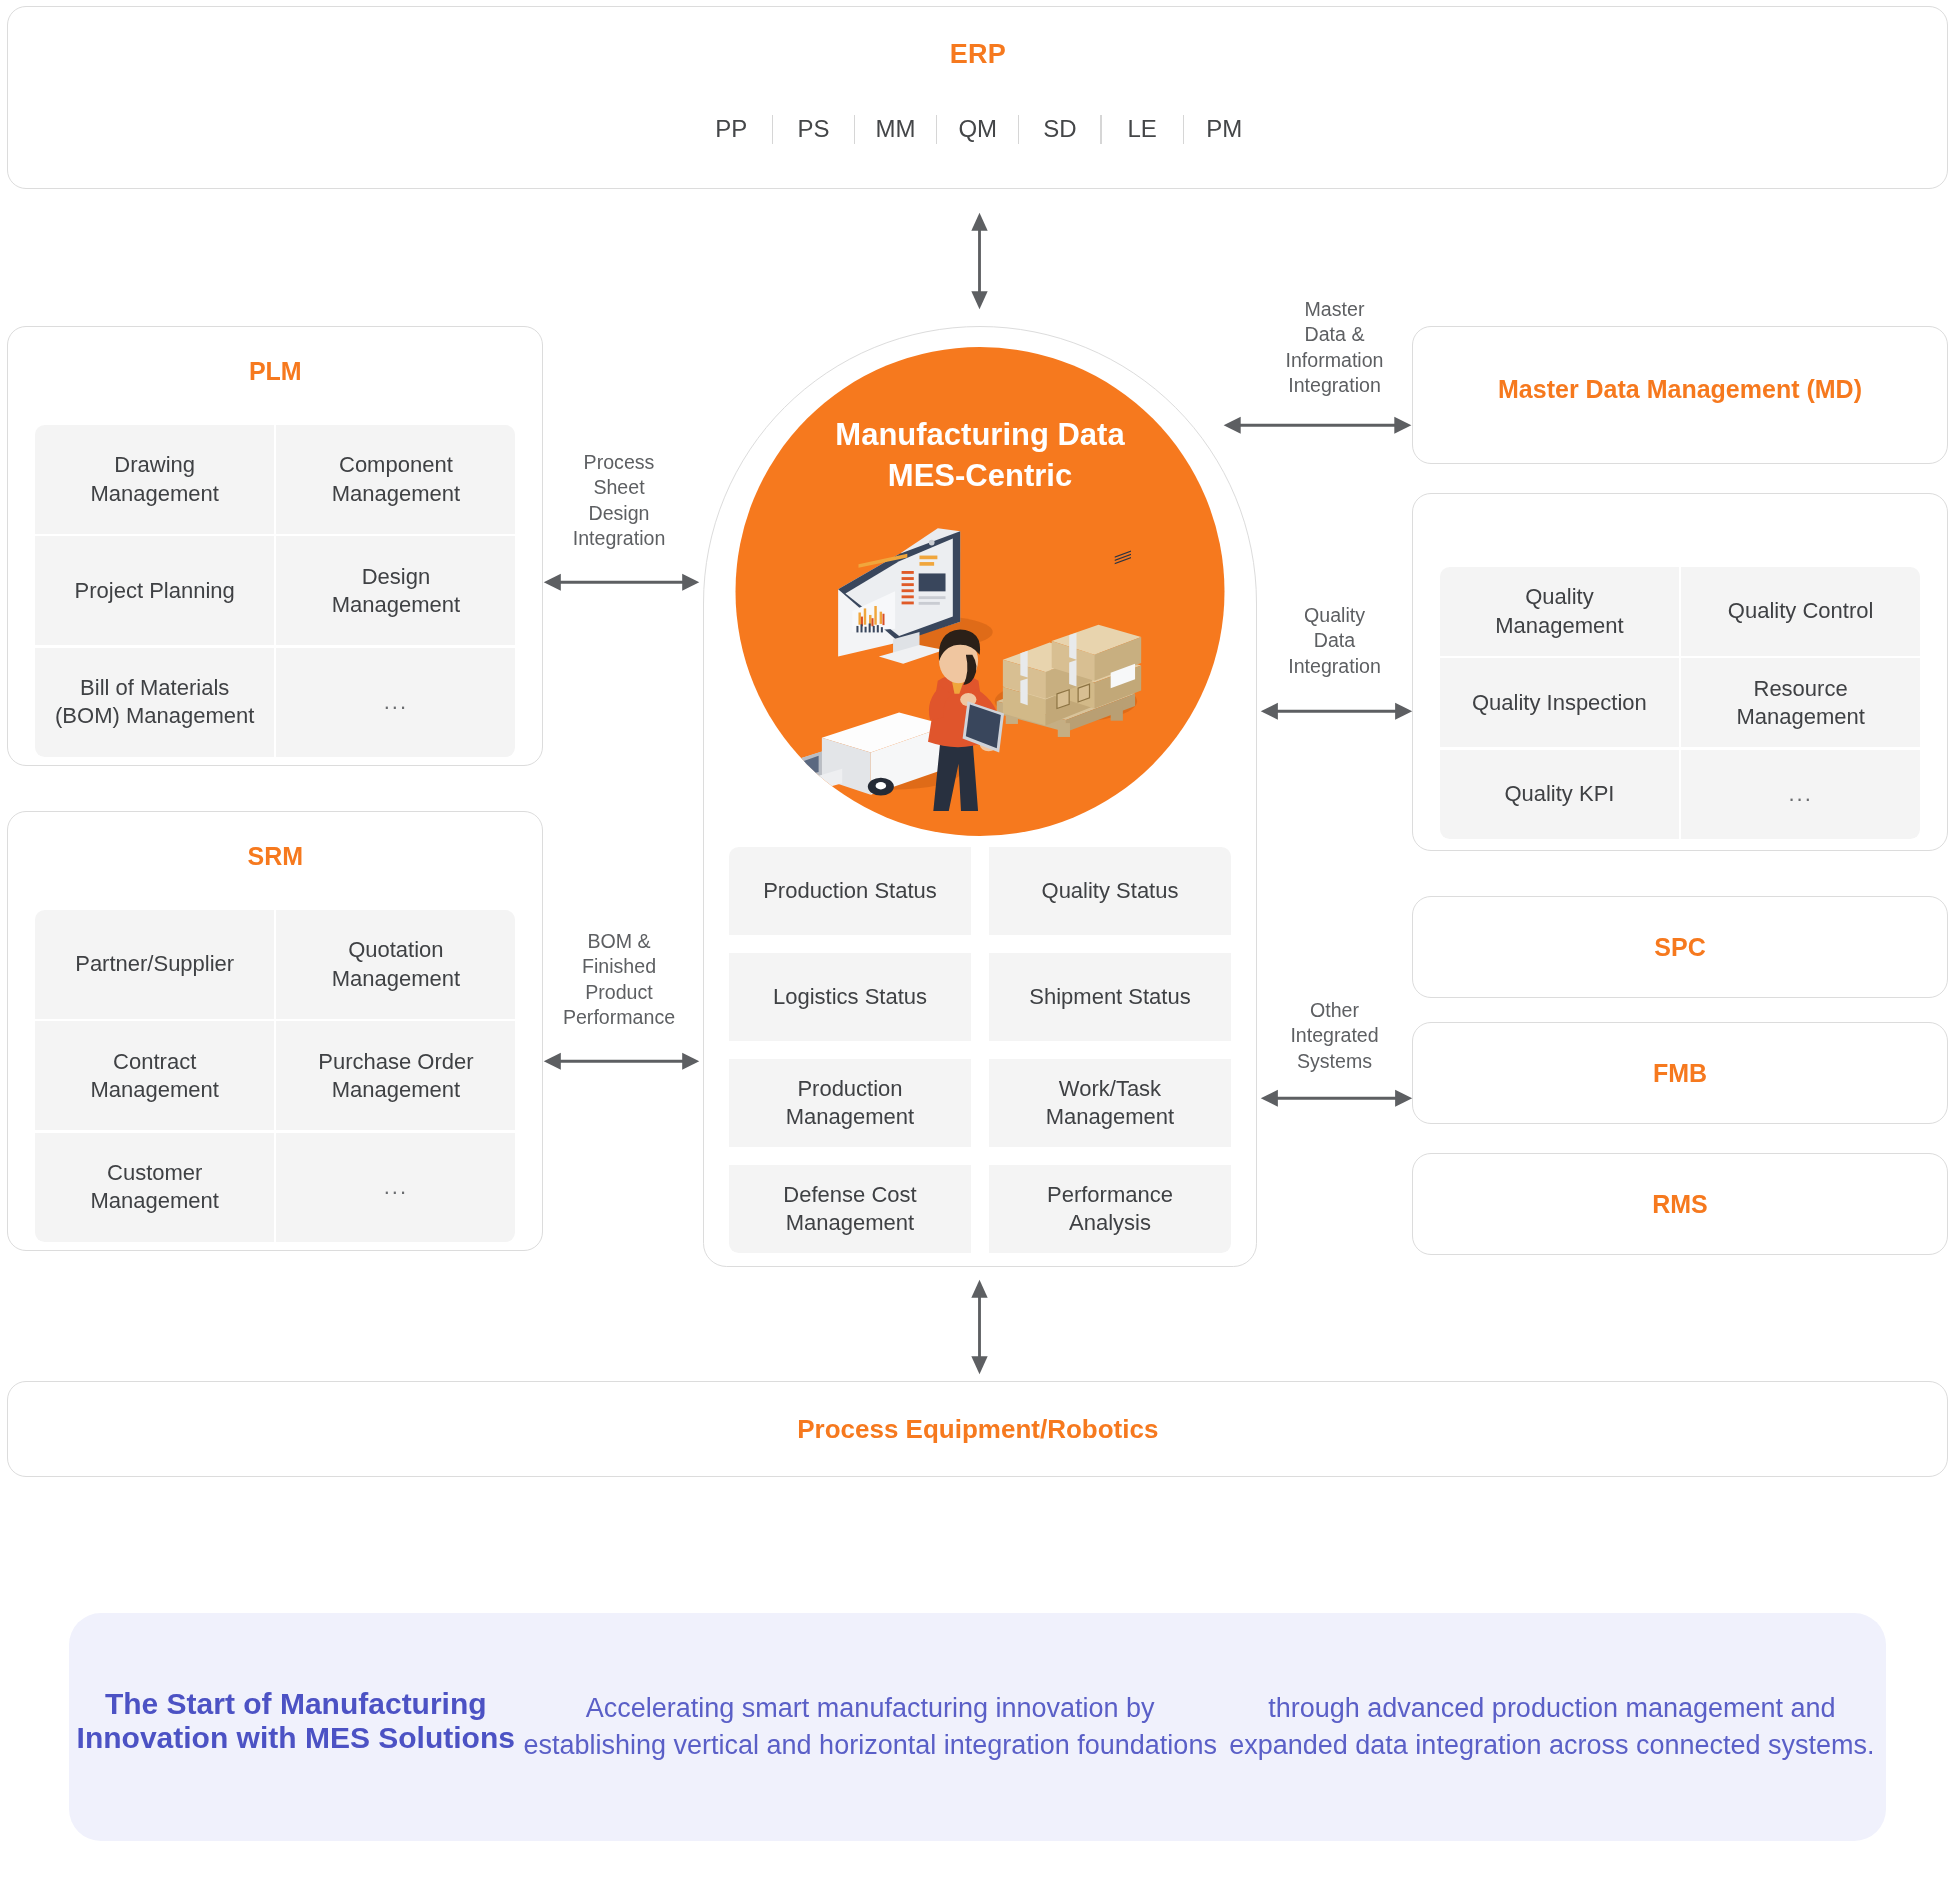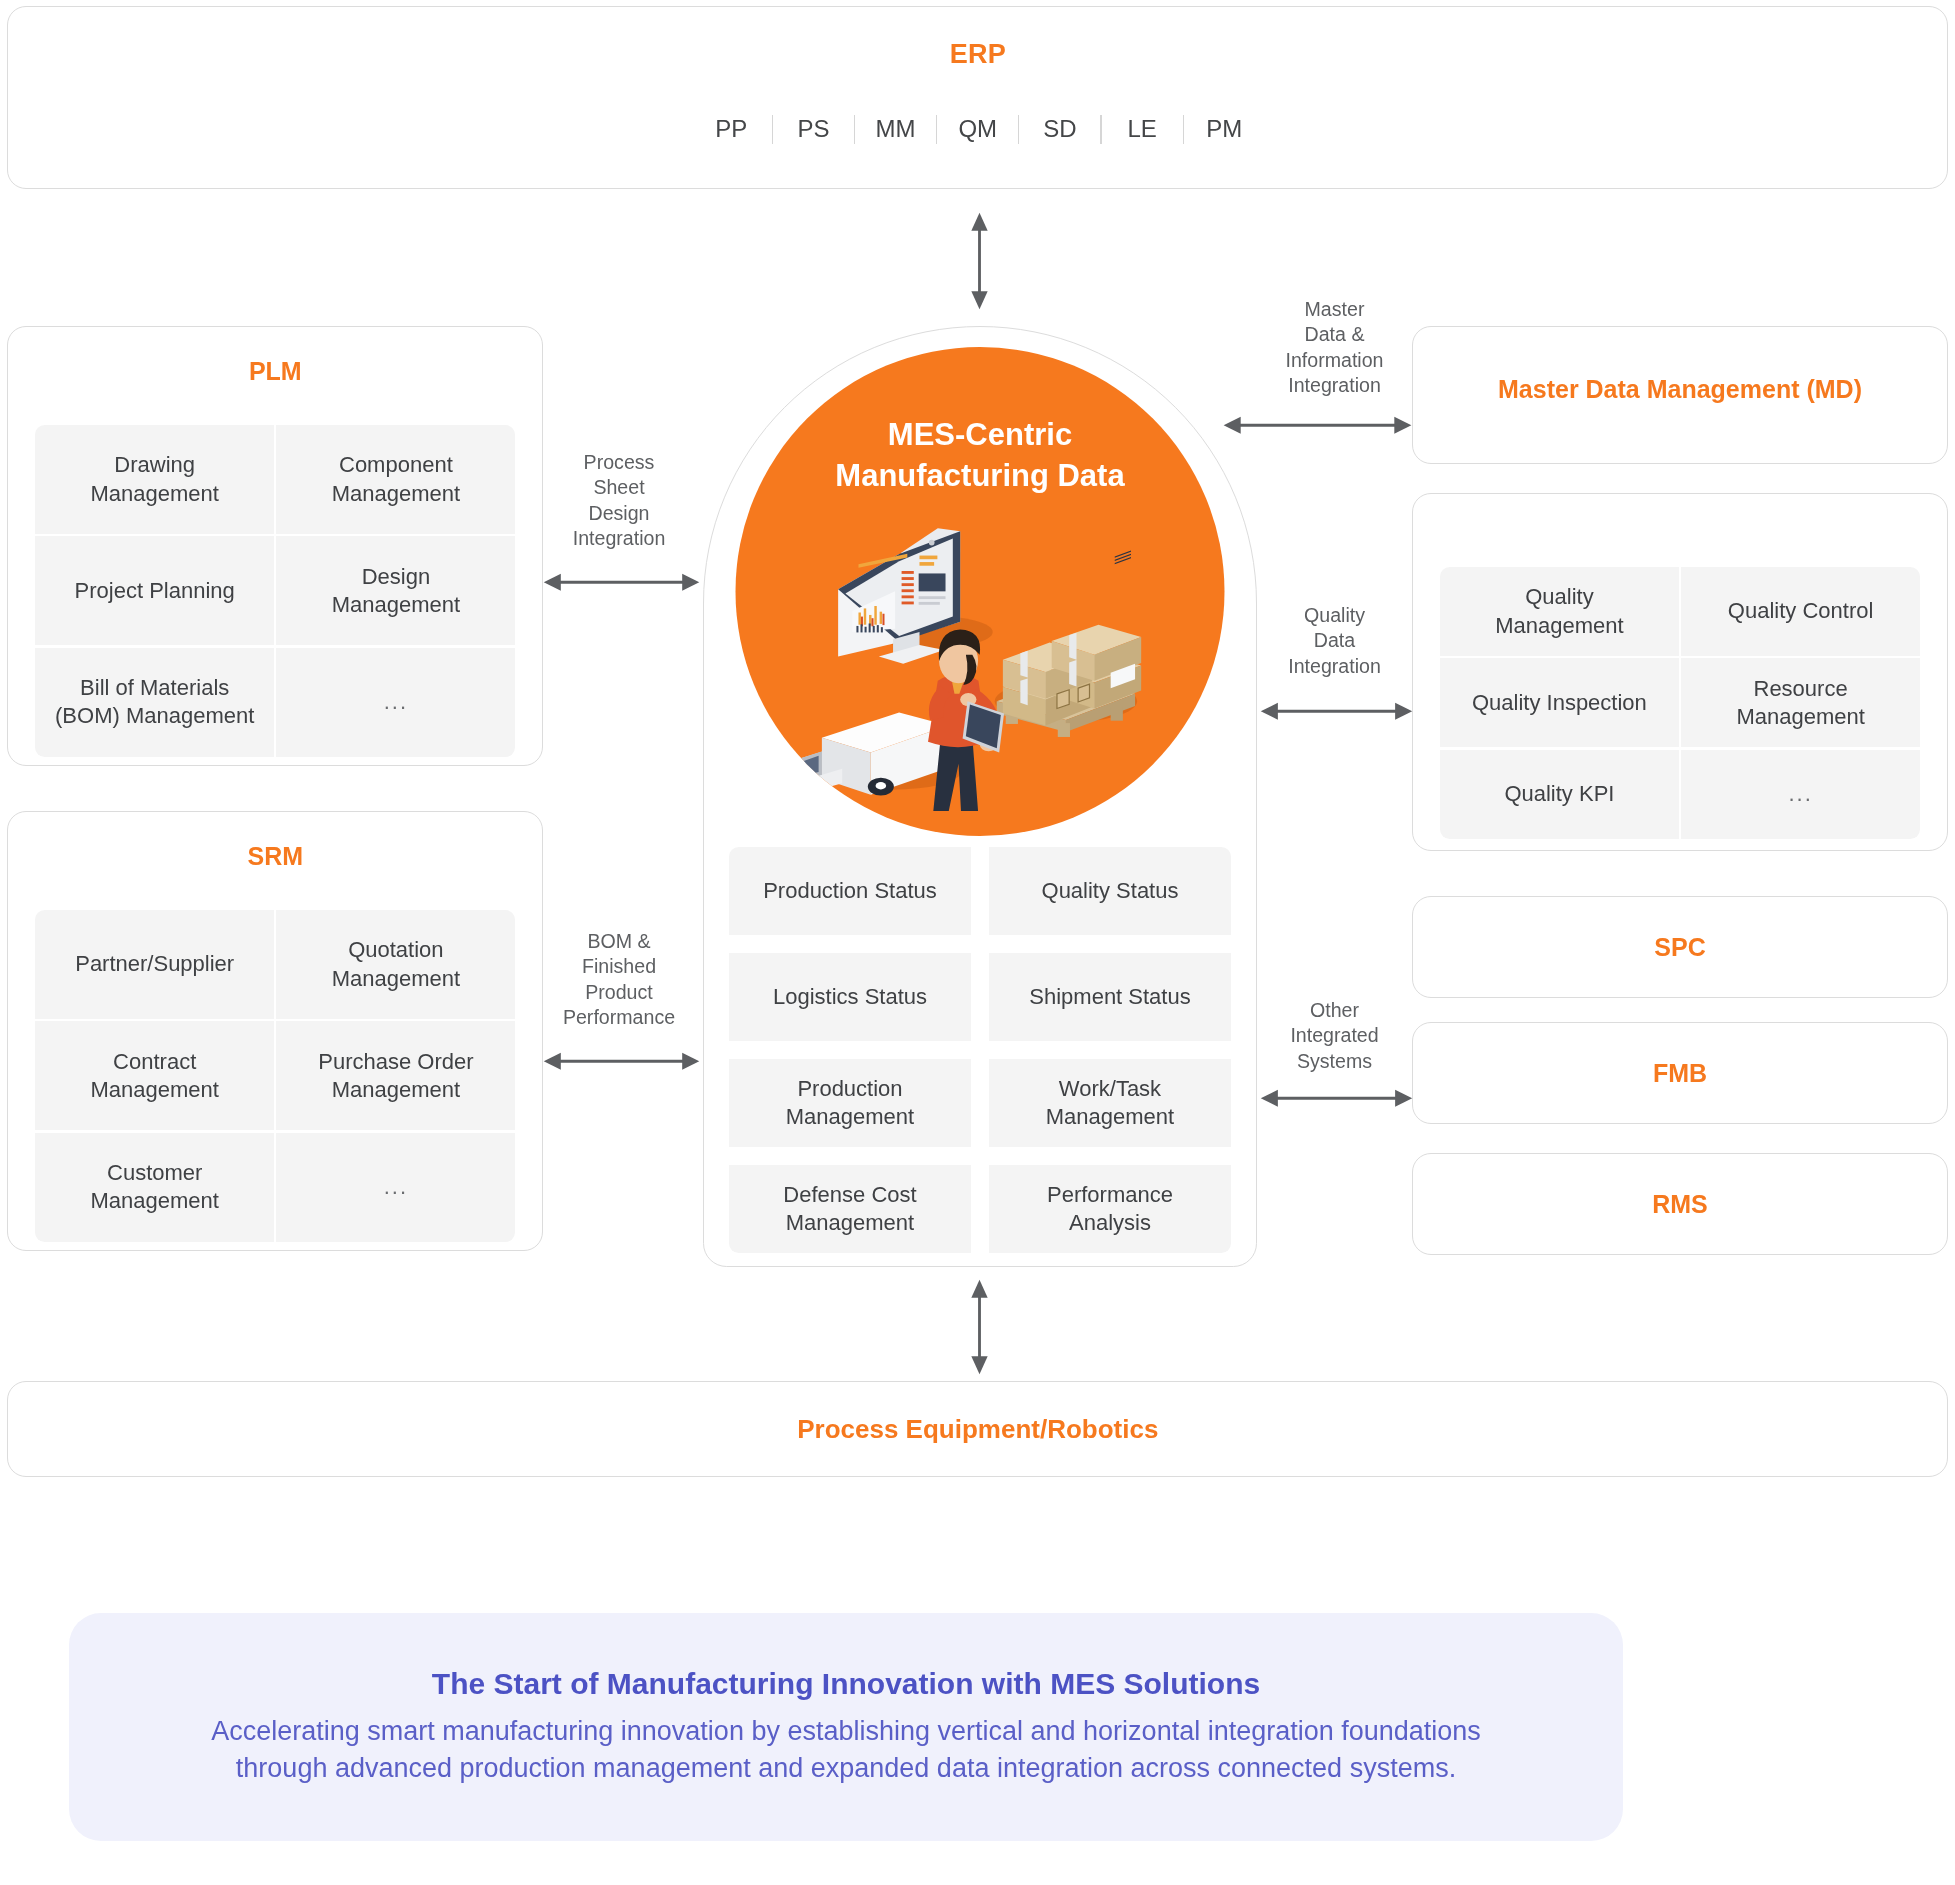--- a/index.html
+++ b/index.html
@@ -117,23 +117,23 @@
   }
   #qis-grid .cell.dots { letter-spacing: 2px; color: #6a6c6f; }
 
   
   #equip-bar { left: 7.3px; top: 1381px; width: 1941px; height: 96px; }
   #equip-title { position: absolute; left: 0; right: 0; top: 50%; transform: translateY(-50%); font-size: 26px; }
 
   
   #footer {
     position: absolute; left: 69px; top: 1613px;
-    width: 1554px; height: 228px;
+    width: 1817px; height: 228px;
     background: #F0F1FC; border-radius: 32px;
-    display: flex; flex-direction: column;
+    display: flex; flex-direction: row;
     align-items: center; justify-content: center;
   }
   #footer-title {
     color: #4C52C4; font-size: 30px; font-weight: bold;
     text-align: center; margin-bottom: 12.2px;
   }
   .footer-line {
     color: #5A5FC7; font-size: 27px; text-align: center; line-height: 1.38;
   }
 
@@ -215,22 +215,22 @@
     <svg width="159" height="28.5" viewBox="0 0 390 70">
       <line x1="40" y1="35" x2="350" y2="35" stroke="#5d5f62" stroke-width="7"></line>
       <polygon points="4,35 46,14 46,56" fill="#5d5f62"></polygon>
       <polygon points="386,35 344,14 344,56" fill="#5d5f62"></polygon>
     </svg>
   </div>
 
   <div class="card" id="mes-card">
     <div id="mes-circle">
       <div id="mes-heading">
+        <div>Manufacturing Data</div>
         <div>MES-Centric</div>
-        <div>Manufacturing Data</div>
       </div>
 
       <svg id="mes-illustration" viewBox="0 0 900 740">
 
         <ellipse cx="330" cy="300" rx="150" ry="40" fill="#c35b12" opacity="0.45"></ellipse>
         <ellipse cx="660" cy="470" rx="175" ry="52" fill="#c35b12" opacity="0.45"></ellipse>
         <ellipse cx="230" cy="640" rx="175" ry="48" fill="#c35b12" opacity="0.45"></ellipse>
 
         <g>
           <polygon points="255,320 255,105 345,45 400,52 400,275" fill="#e9ebef"></polygon>

